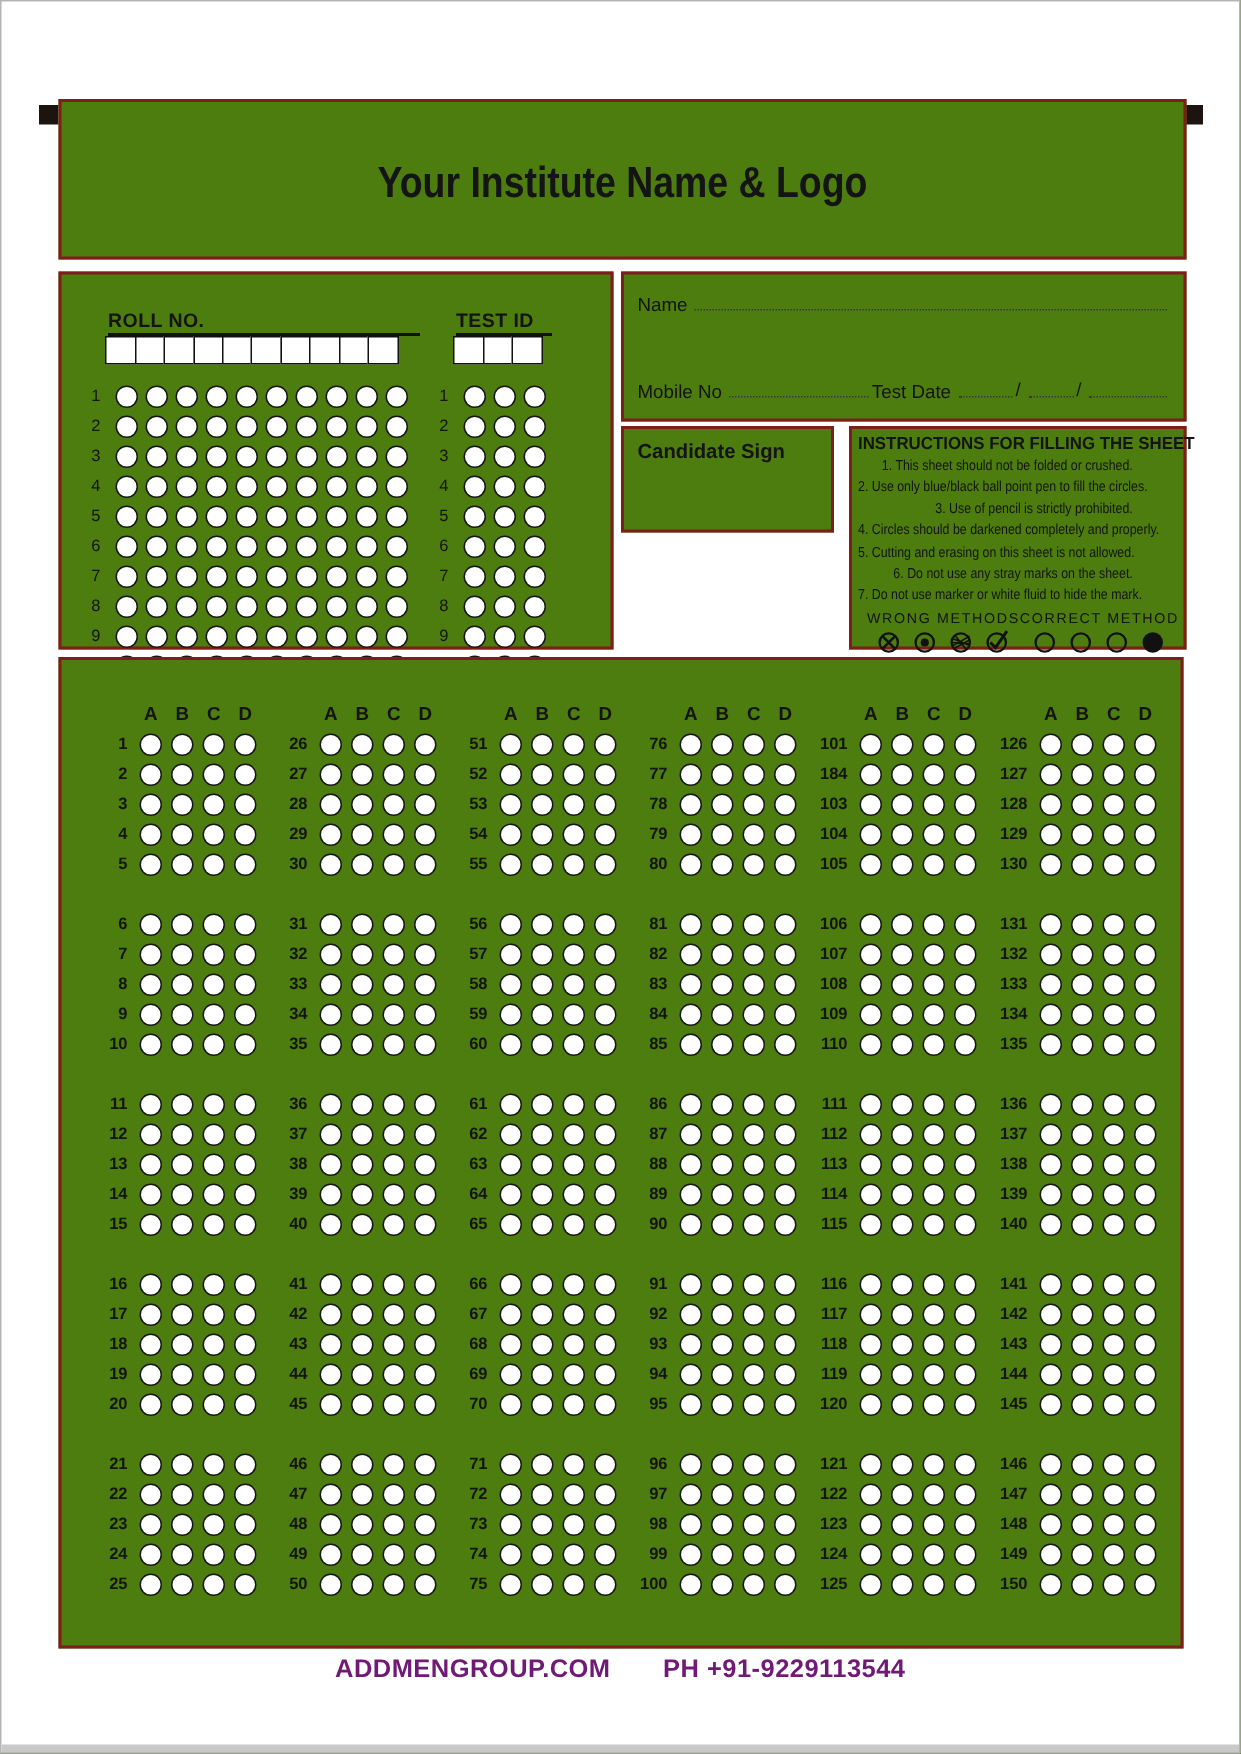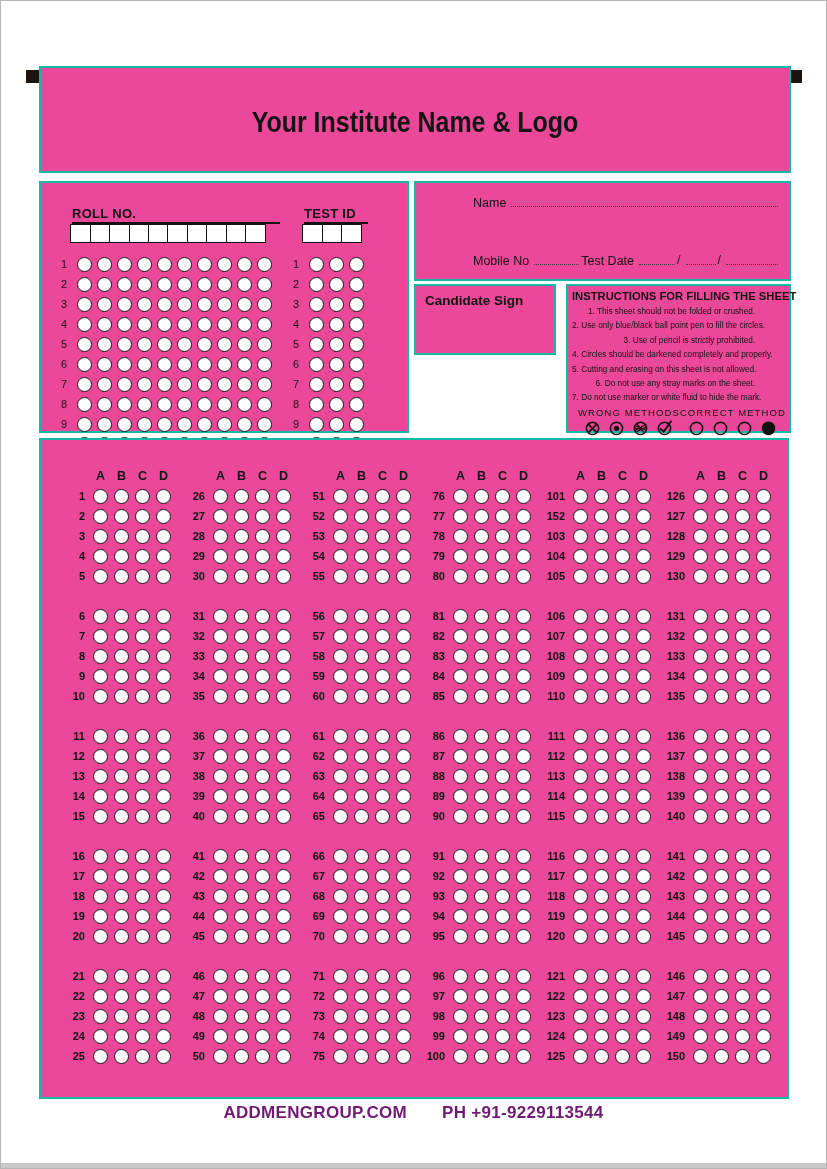--- a/index.html
+++ b/index.html
@@ -1,21 +1,21 @@
 <!DOCTYPE html>
 <html><head>
 <meta charset="utf-8">
 <style>
   * { box-sizing: border-box; margin: 0; padding: 0; }
   body { background: #888; font-family: "Liberation Sans", sans-serif; }
   .page {
     position: relative; width: 827px; height: 1169px; margin: 0 auto;
     background: #fff; border: 1px solid #b5b5b5; color: #141414; overflow: hidden;
   }
-  .box { position: absolute; border: 2px solid #14b8a6; background: #ec4899; }
+  .box { position: absolute; border: 2px solid #7f1d1d; background: #4d7c0f; }
 
   
   .marker { position: absolute; width: 13px; height: 13px; background: #1d1410; }
   .marker.tl { left: 25px; top: 69px; }
   .marker.tr { left: 788px; top: 69px; }
 
   
   .header-box { left: 38px; top: 65px; width: 752px; height: 107px; text-align: center; padding-top: 38px; }
   .inst-title { font-size: 29px; font-weight: bold; letter-spacing: 0px; transform: scaleX(0.86); transform-origin: center; white-space: nowrap; }
   .badge { display: inline-block; margin-top: 4px; background: #101010; color: #fff; font-weight: bold;
@@ -32,21 +32,21 @@
   .write-boxes { display: flex; margin-left: 17px; }
   .write-cell { width: 21px; height: 19px; border: 1.6px solid #111; margin-left: -1.6px; background: #fff; }
   .digit-grid { margin-top: 11px; }
   .bub-row { display: flex; align-items: center; height: 20px; gap: 5px; }
   .row-digit { width: 12px; text-align: right; font-size: 11px; margin-right: 5px; flex: none; }
   .bubble { width: 15px; height: 15px; border: 1.3px solid #161616; border-radius: 50%; background: #fff; flex: none; }
 
   
   .name-box { left: 413px; top: 180px; width: 377px; height: 100px; display: flex; flex-direction: column;
               justify-content: space-between; padding: 13px 9px 11px 9px; font-size: 12.5px; }
-  .info-line { display: flex; align-items: flex-end; margin-left: 48px; }
+  .info-line { display: flex; align-items: flex-end; }
   .dots { border-bottom: 1.6px dotted #3a3a3a; margin: 0 2px 3px 5px; }
   .grow { flex: 1; }
   .d40 { width: 36px; } .d30 { width: 30px; } .d55 { width: 52px; }
   .slash { margin-bottom: 1px; }
 
   
   .cand-box { left: 413px; top: 283px; width: 142px; height: 71px; padding: 7px 9px; }
   .invig-box { left: 413px; top: 357px; width: 142px; height: 75px; padding: 7px 9px; }
   .sign-label { font-weight: bold; font-size: 13.5px; }
 
@@ -1171,21 +1171,21 @@
         </div>
         <div class="qblock">
           <div class="qrow">
             <span class="qnum">101</span>
             <span class="bubble"></span>
             <span class="bubble"></span>
             <span class="bubble"></span>
             <span class="bubble"></span>
           </div>
           <div class="qrow">
-            <span class="qnum">152</span>
+            <span class="qnum">184</span>
             <span class="bubble"></span>
             <span class="bubble"></span>
             <span class="bubble"></span>
             <span class="bubble"></span>
           </div>
           <div class="qrow">
             <span class="qnum">103</span>
             <span class="bubble"></span>
             <span class="bubble"></span>
             <span class="bubble"></span>

